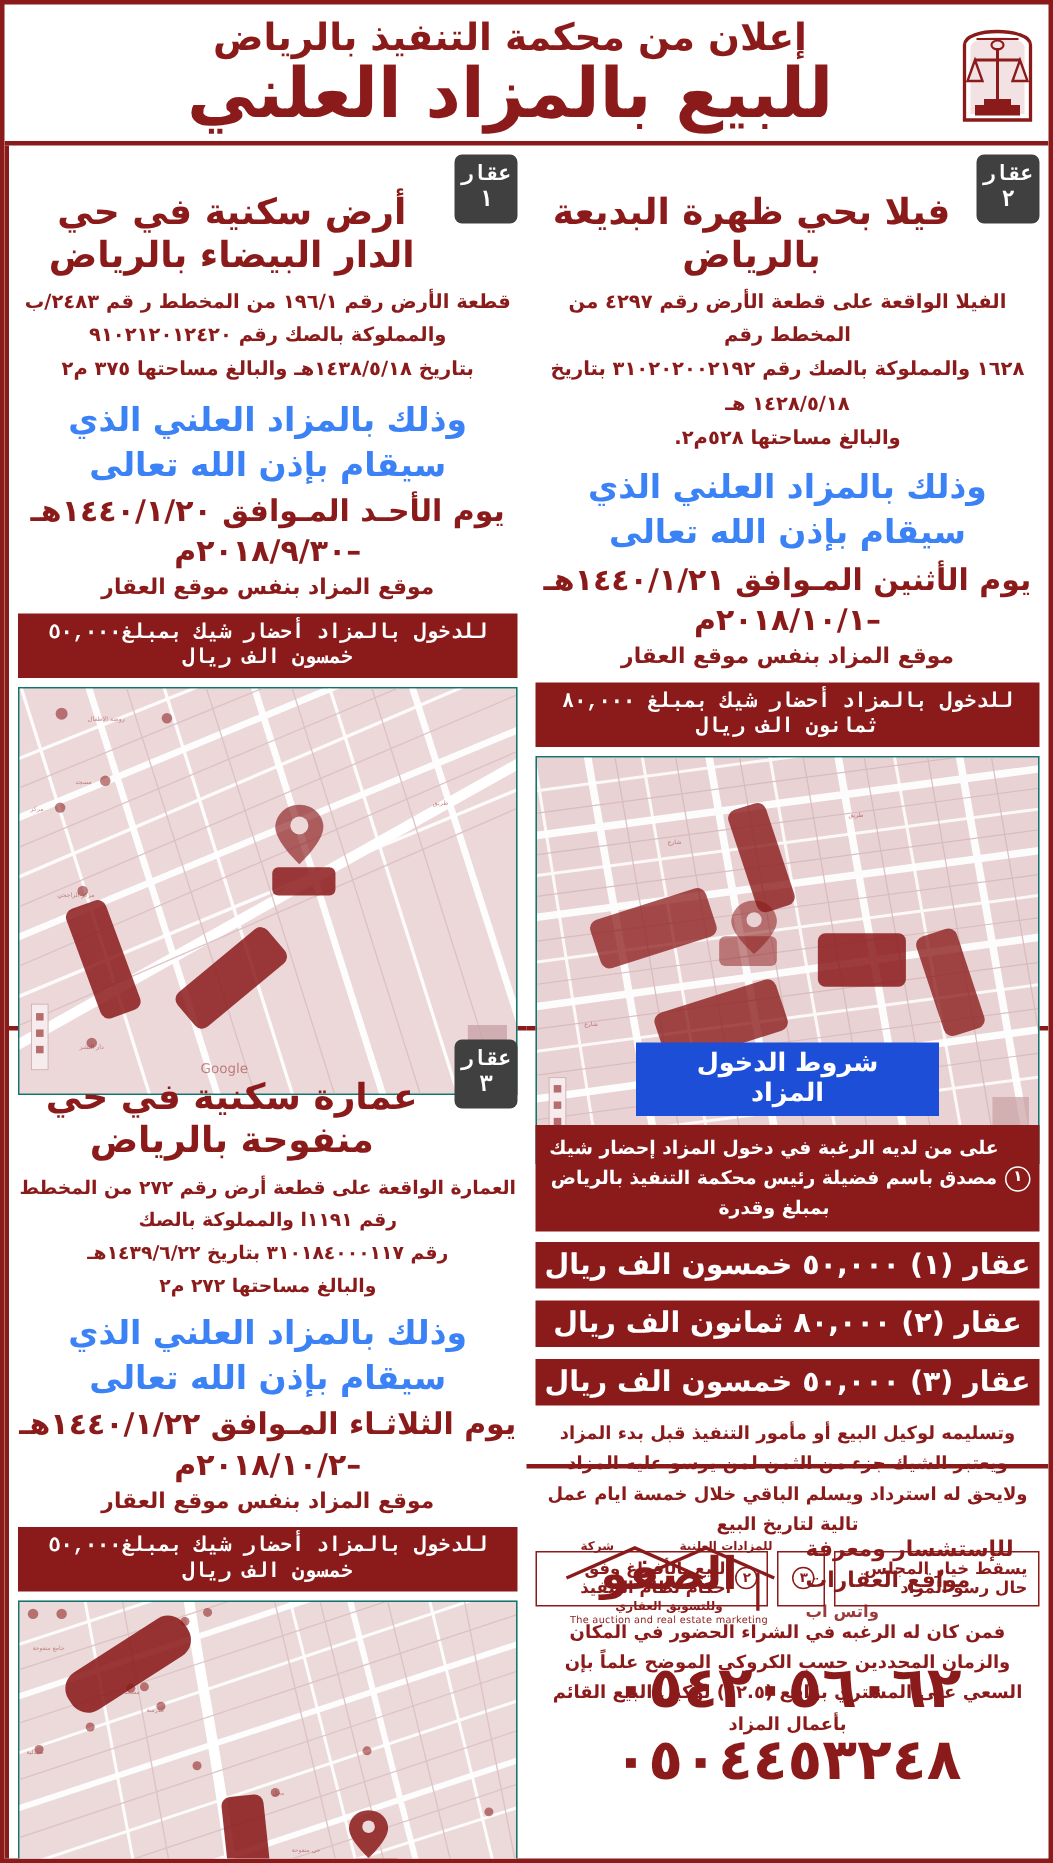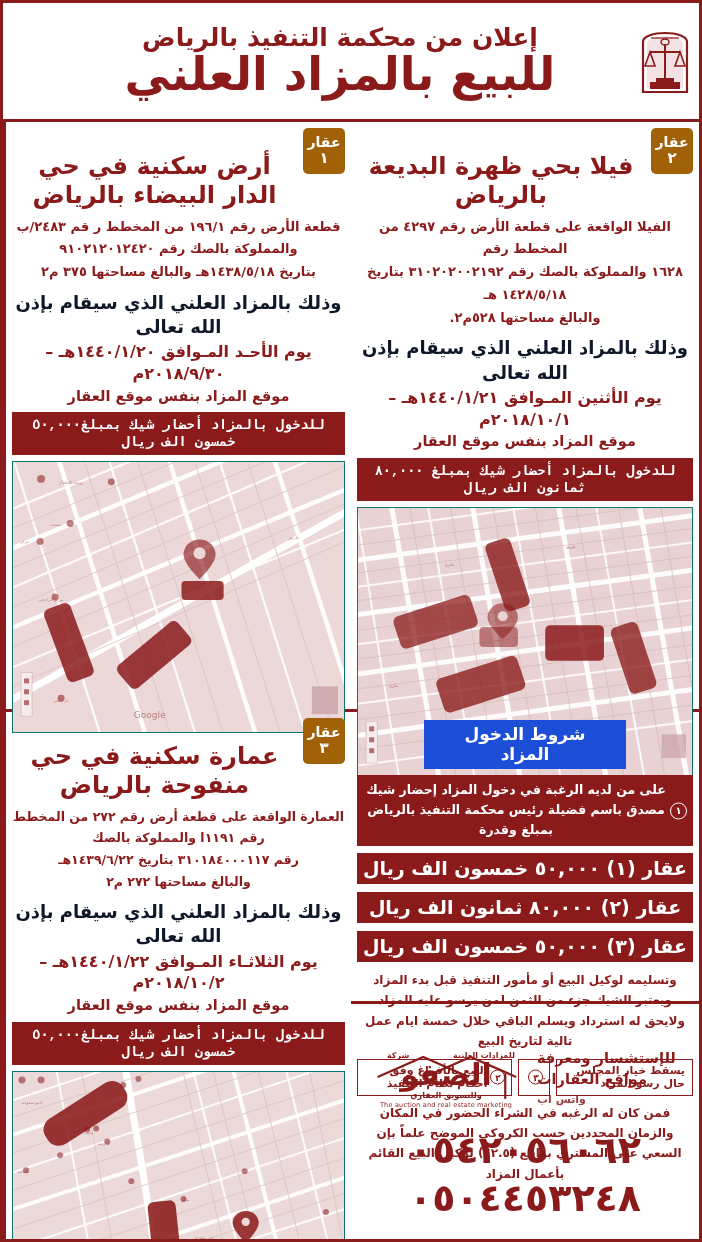--- a/index.html
+++ b/index.html
@@ -12,21 +12,21 @@
     position: relative;
     width: 702px; height: 1242px;
     background: #fff;
     border: 3px solid #8B1A1A;
     overflow: hidden;
   }
 
   
   .header {
     position: relative;
-    height: 119px;
+    height: 94px;
     border-bottom: 3px solid #8B1A1A;
     display: flex;
     align-items: center;
     padding: 2px 6px;
   }
   .emblem {
     width: 56px; height: 74px;
     flex: 0 0 56px;
     margin-left: 6px;
     position: relative;
@@ -74,34 +74,35 @@
   .cell:last-child { border-bottom: none; }
 
   
   .prop-head {
     display: flex;
     align-items: flex-start;
     gap: 6px;
     min-height: 50px;
   }
   .badge {
-    background: #a16207;
+    background: #404040;
     color: #fff;
     width: 42px;
     min-height: 46px;
     border-radius: 5px;
     display: flex;
     flex-direction: column;
     align-items: center;
     justify-content: center;
     font-size: 14px;
     font-weight: bold;
     line-height: 1.15;
     flex: 0 0 42px;
     margin-top: 2px;
+    font-family: Liberation Mono, monospace;
   }
   .badge .bnum { font-size: 15px; }
   .prop-title {
     flex: 1;
     color: #8B1A1A;
     font-size: 24px;
     font-weight: bold;
     text-align: center;
     line-height: 1.2;
     padding-top: 6px;
@@ -111,31 +112,31 @@
   .prop-desc {
     color: #8B1A1A;
     font-size: 13px;
     font-weight: bold;
     text-align: center;
     line-height: 1.75;
     margin-top: 6px;
     letter-spacing: -0.3px;
   }
   .prop-auction-line {
-    color: #0f172a;
-    font-size: 18px;
+    color: #3b82f6;
+    font-size: 22px;
     font-weight: bold;
     text-align: center;
     line-height: 1.35;
     margin-top: 7px;
     letter-spacing: -0.5px;
   }
   .prop-date {
     color: #8B1A1A;
-    font-size: 16px;
+    font-size: 20px;
     font-weight: bold;
     text-align: center;
     line-height: 1.35;
     margin-top: 2px;
     letter-spacing: -0.3px;
   }
   .prop-place {
     color: #8B1A1A;
     font-size: 14.5px;
     font-weight: bold;

